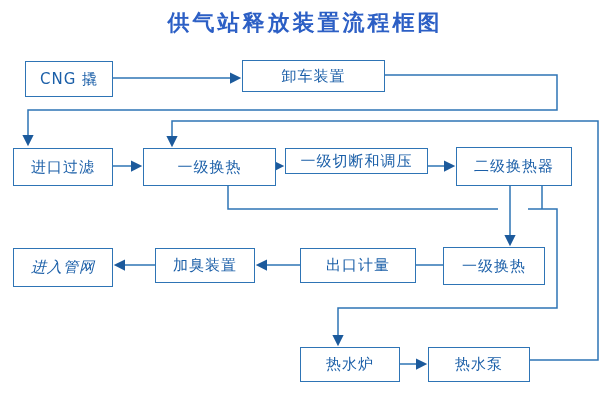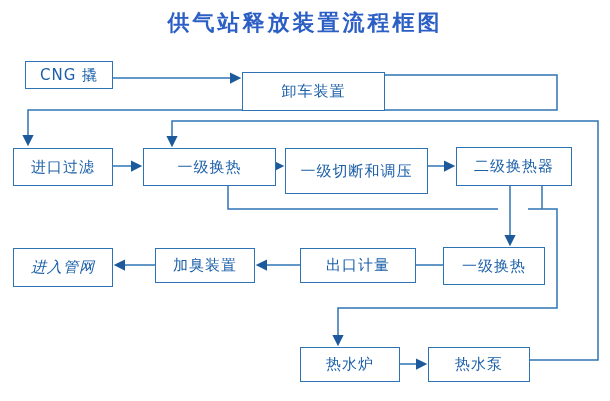--- a/index.html
+++ b/index.html
@@ -23,25 +23,25 @@
   .node{
     position:absolute;box-sizing:border-box;
     border:1.5px solid var(--line);background:#fff;
     display:flex;align-items:center;justify-content:center;
     font-size:15px;color:var(--box-text);
     letter-spacing:1px;white-space:nowrap;
   }
   svg.wires{position:absolute;left:0;top:0;}
   svg.wires path{stroke:var(--line);stroke-width:1.5;fill:none;}
   
-  #n-cng            {left:25px; top:61px; width:88px; height:28px;}
-  #n-unload         {left:242px;top:72px; width:143px;height:39px;}
+  #n-cng            {left:25px; top:61px; width:88px; height:36px;}
+  #n-unload         {left:242px;top:60px; width:143px;height:32px;}
   #n-filter         {left:13px; top:148px;width:100px;height:38px;}
   #n-hx1            {left:143px;top:148px;width:133px;height:38px;}
-  #n-shutoff        {left:285px;top:148px;width:143px;height:46px;}
+  #n-shutoff        {left:285px;top:148px;width:143px;height:26px;}
   #n-hx2            {left:456px;top:147px;width:116px;height:39px;}
   #n-reg2           {left:443px;top:247px;width:102px;height:38px;}
   #n-meter          {left:300px;top:248px;width:116px; height:35px;}
   #n-odor           {left:155px;top:248px;width:100px;height:35px;}
   #n-network        {left:13px; top:248px;width:100px;height:39px;font-style:italic;}
   #n-boiler         {left:300px;top:347px;width:100px;height:35px;}
   #n-pump           {left:428px;top:347px;width:102px;height:35px;font-family:Liberation Serif, serif;}
 </style>
 </head>
 <body>

